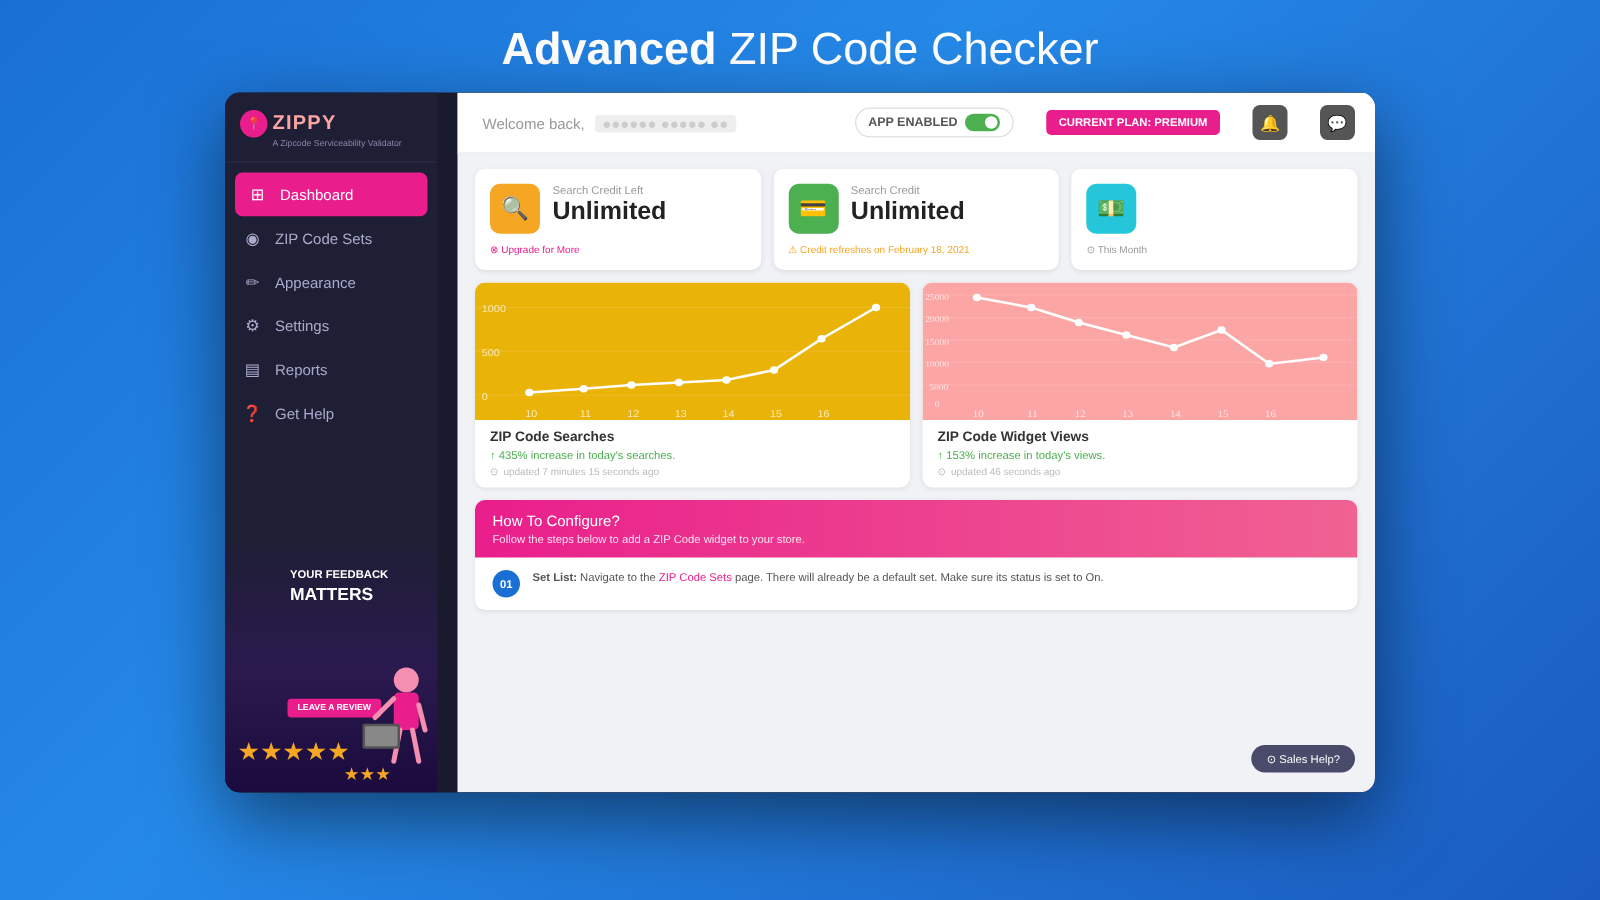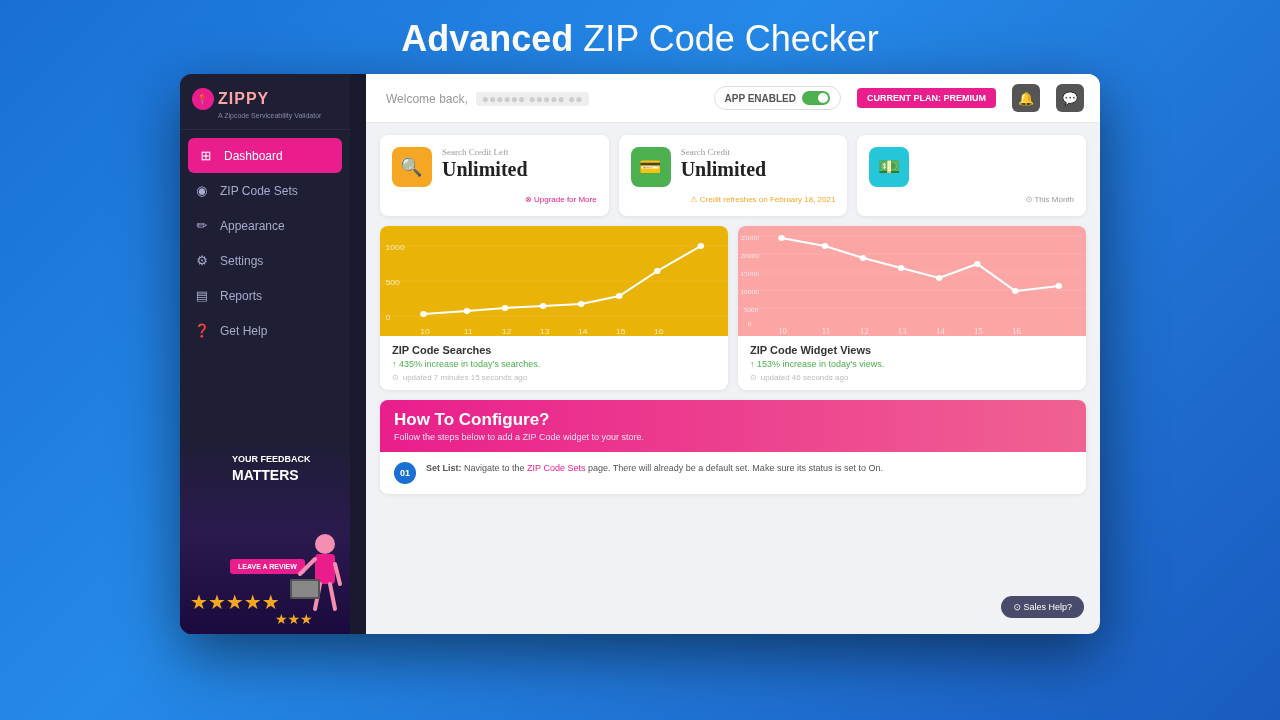--- a/index.html
+++ b/index.html
@@ -184,21 +184,21 @@
       color: #333;
     }
     .welcome-text span {
       color: #999;
       font-size: 12px;
       margin-left: 4px;
     }
     .header-actions {
       display: flex;
       align-items: center;
-      gap: 16px;
+      gap: 26px;
     }
     .app-enabled-badge {
       display: flex;
       align-items: center;
       gap: 6px;
       border: 1px solid #ddd;
       border-radius: 20px;
       padding: 4px 10px;
       font-size: 10px;
       font-weight: 600;
@@ -281,38 +281,36 @@
       justify-content: center;
       font-size: 18px;
       color: white;
       flex-shrink: 0;
     }
     .stat-icon.orange { background: #f5a623; }
     .stat-icon.green { background: #4caf50; }
     .stat-icon.teal { background: #26c6da; }
     .stat-info {
       flex: 1;
-      font-family: Liberation Serif, serif;
     }
     .stat-label {
       font-size: 9px;
       color: #999;
       margin-bottom: 2px;
     }
     .stat-value {
       font-size: 20px;
       font-weight: 700;
       color: #222;
       line-height: 1;
     }
     .stat-footer {
       font-size: 8px;
       color: #e91e8c;
       margin-top: 4px;
-      text-align: right;
     }
     .stat-footer.warning { color: #f5a623; }
     .stat-footer.muted { color: #999; }
 
     
     .charts-row {
       display: flex;
       gap: 10px;
     }
     .chart-card {
@@ -360,22 +358,22 @@
       border-radius: 8px;
       overflow: hidden;
       box-shadow: 0 1px 4px rgba(0,0,0,0.08);
     }
     .configure-header {
       background: linear-gradient(90deg, #e91e8c, #f06292);
       padding: 10px 14px;
     }
     .configure-title {
       color: white;
-      font-size: 17px;
-      font-weight: 700;
+      font-size: 12px;
+      font-weight: 400;
     }
     .configure-subtitle {
       color: rgba(255,255,255,0.85);
       font-size: 9px;
       margin-top: 2px;
     }
     .configure-body {
       padding: 10px 14px;
     }
     .config-step {

